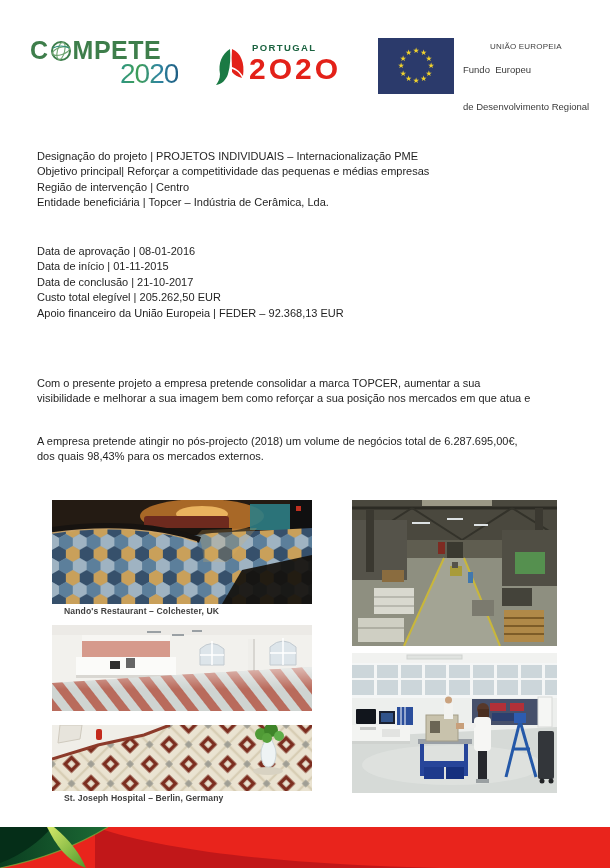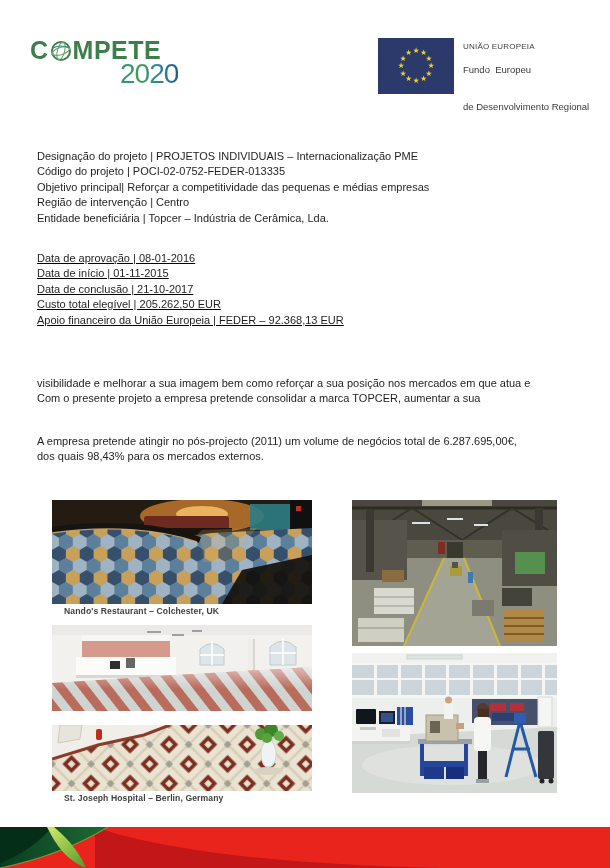--- a/index.html
+++ b/index.html
@@ -13,21 +13,21 @@
                 letter-spacing:.5px;color:#3e7e4b;}
   .compete-year{font-weight:400;font-size:28px;letter-spacing:-1px;
                 background:linear-gradient(90deg,#2e9585 0%,#3f9e57 32%,#2f86a0 66%,#1f5e84 100%);
                 -webkit-background-clip:text;background-clip:text;color:transparent;}
   
   .pt-word{font-weight:700;font-size:9.5px;letter-spacing:1.4px;color:#1b6340;}
   .pt-year{font-weight:700;font-size:30px;letter-spacing:3px;color:#e32119;line-height:1;}
   
   .eu-flag{background:#2b3a6b;}
   .eu-star{position:absolute;left:50%;top:50%;font-size:7.5px;color:#f2d32c;line-height:1;}
-  .eu-title{font-size:8px;color:#3d3d3d;letter-spacing:.2px;}
+  .eu-title{font-size:8px;color:#3d3d3d;letter-spacing:.2px;margin-left:27px;}
   .eu-fund{font-size:9.5px;color:#3a3a3a;white-space:pre-wrap;}
 </style>
 </head>
 <body>
 
 <div class="page">
 
   <div class="abs" style="left:30px;top:36px;width:200px;height:56px;">
     <div class="compete-word">
       <span>C</span>
@@ -36,20 +36,29 @@
         <ellipse cx="11" cy="11" rx="9" ry="3.6" fill="none" stroke="#6fa571" stroke-width="1.1" transform="rotate(-18 11 11)"></ellipse>
         <ellipse cx="11" cy="11" rx="3.6" ry="9" fill="none" stroke="#6fa571" stroke-width="1.1" transform="rotate(14 11 11)"></ellipse>
         <path d="M3,8 Q11,4 19,8" fill="none" stroke="#2f8f7e" stroke-width="1.1"></path>
       </svg>
 
       <span>MPETE</span>
     </div>
     <div class="abs compete-year" style="left:90px;top:22px;">2020</div>
   </div>
 
+  <div class="abs" style="left:216px;top:42px;width:150px;height:55px;">
+    <svg class="abs" style="left:0;top:6px;" width="30" height="40" viewBox="0 0 30 40">
+      <path d="M14,1 C6,6 2,15 4,26 C4,31 2,34 0,37 C6,36 10,32 12,26 C14.5,18 14.5,9 14,1 Z" fill="#1a7a44"></path>
+      <path d="M16,1 C25,5 29,15 27,28 C23,22 19,20 16,19 C15.5,13 15.5,7 16,1 Z" fill="#e32119"></path>
+      <path d="M16,21 C20,22 24,25 26,30 C22,29 18,27 16,24 Z" fill="#e32119"></path>
+    </svg>
+    <div class="abs pt-word" style="left:36px;top:0;">PORTUGAL</div>
+    <div class="abs pt-year" style="left:33px;top:12px;">2O2O</div>
+  </div>
 
   <div class="abs eu-flag" style="left:378px;top:38px;width:76px;height:56px;">
     <span class="eu-star" style="transform:translate(-50%,-50%) rotate(0deg) translateY(-15px) rotate(0deg);">★</span>
     <span class="eu-star" style="transform:translate(-50%,-50%) rotate(30deg) translateY(-15px) rotate(-30deg);">★</span>
     <span class="eu-star" style="transform:translate(-50%,-50%) rotate(60deg) translateY(-15px) rotate(-60deg);">★</span>
     <span class="eu-star" style="transform:translate(-50%,-50%) rotate(90deg) translateY(-15px) rotate(-90deg);">★</span>
     <span class="eu-star" style="transform:translate(-50%,-50%) rotate(120deg) translateY(-15px) rotate(-120deg);">★</span>
     <span class="eu-star" style="transform:translate(-50%,-50%) rotate(150deg) translateY(-15px) rotate(-150deg);">★</span>
     <span class="eu-star" style="transform:translate(-50%,-50%) rotate(180deg) translateY(-15px) rotate(-180deg);">★</span>
     <span class="eu-star" style="transform:translate(-50%,-50%) rotate(210deg) translateY(-15px) rotate(-210deg);">★</span>
@@ -57,41 +66,40 @@
     <span class="eu-star" style="transform:translate(-50%,-50%) rotate(270deg) translateY(-15px) rotate(-270deg);">★</span>
     <span class="eu-star" style="transform:translate(-50%,-50%) rotate(300deg) translateY(-15px) rotate(-300deg);">★</span>
     <span class="eu-star" style="transform:translate(-50%,-50%) rotate(330deg) translateY(-15px) rotate(-330deg);">★</span>
   </div>
   <div class="abs eu-title" style="left:463px;top:42px;">UNIÃO EUROPEIA</div>
   <div class="abs eu-fund" style="left:463px;top:64px;">Fundo  Europeu</div>
   <div class="abs eu-fund" style="left:463px;top:76.5px;margin-top:24px;">de Desenvolvimento Regional</div>
 
   <div class="abs" style="left:37px;top:149px;">
     <div class="txtline">Designação do projeto | PROJETOS INDIVIDUAIS – Internacionalização PME</div>
-    <div class="txtline">Código do projeto | POCI-02-0752-FEDER-013335</div>
     <div class="txtline">Objetivo principal| Reforçar a competitividade das pequenas e médias empresas</div>
     <div class="txtline">Região de intervenção | Centro</div>
     <div class="txtline">Entidade beneficiária | Topcer – Indústria de Cerâmica, Lda.</div>
   </div>
 
-  <div class="abs" style="left:37px;top:251px;text-decoration:underline;">
+  <div class="abs" style="left:37px;top:244px;">
     <div class="txtline">Data de aprovação | 08-01-2016</div>
     <div class="txtline">Data de início | 01-11-2015</div>
     <div class="txtline">Data de conclusão | 21-10-2017</div>
     <div class="txtline">Custo total elegível | 205.262,50 EUR</div>
     <div class="txtline">Apoio financeiro da União Europeia | FEDER – 92.368,13 EUR</div>
   </div>
 
   <div class="abs" style="left:37px;top:376px;">
+    <div class="txtline">Com o presente projeto a empresa pretende consolidar a marca TOPCER, aumentar a sua</div>
     <div class="txtline">visibilidade e melhorar a sua imagem bem como reforçar a sua posição nos mercados em que atua e</div>
-    <div class="txtline">Com o presente projeto a empresa pretende consolidar a marca TOPCER, aumentar a sua</div>
   </div>
 
   <div class="abs" style="left:37px;top:434px;">
-    <div class="txtline">A empresa pretende atingir no pós-projecto (2011) um volume de negócios total de 6.287.695,00€,</div>
+    <div class="txtline">A empresa pretende atingir no pós-projecto (2018) um volume de negócios total de 6.287.695,00€,</div>
     <div class="txtline">dos quais 98,43% para os mercados externos.</div>
   </div>
 
   <div class="abs" style="left:52px;top:500px;width:260px;height:104px;">
     <svg width="260" height="104" viewBox="0 0 260 104">
       <defs>
         <pattern id="hexA" width="27.72" height="24" patternUnits="userSpaceOnUse">
           <rect width="27.72" height="24" fill="#86a0b4"></rect>
           <path d="M0,-14 L6.93,-10 L6.93,-2 L0,2 L-6.93,-2 L-6.93,-10 Z" fill="#9fb3c2"></path>
           <path d="M13.86,-14 L20.79,-10 L20.79,-2 L13.86,2 L6.93,-2 L6.93,-10 Z" fill="#5c7f9b"></path>

